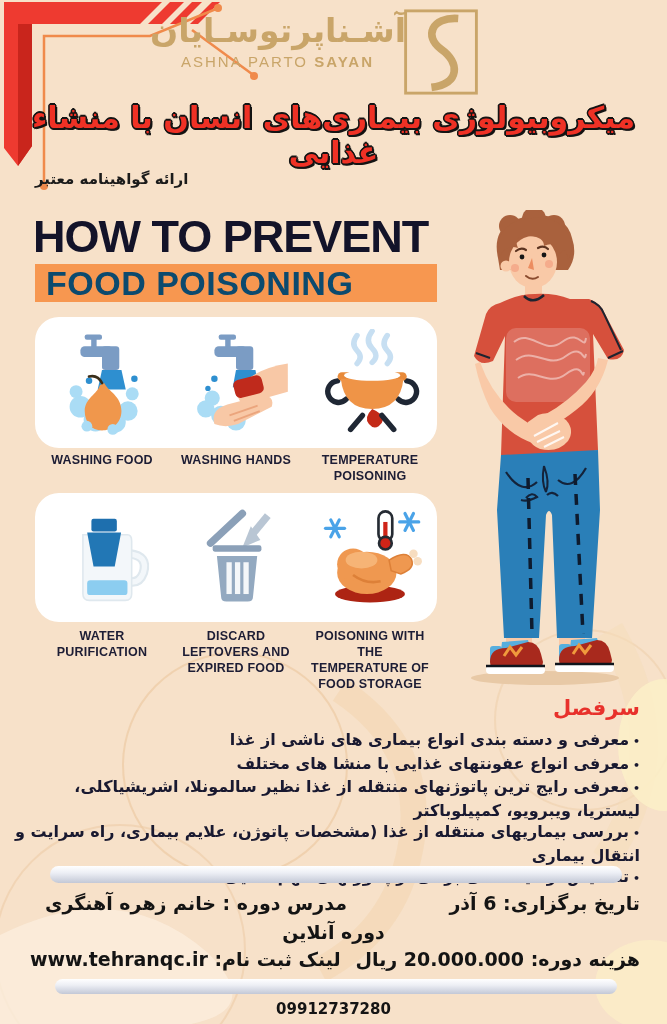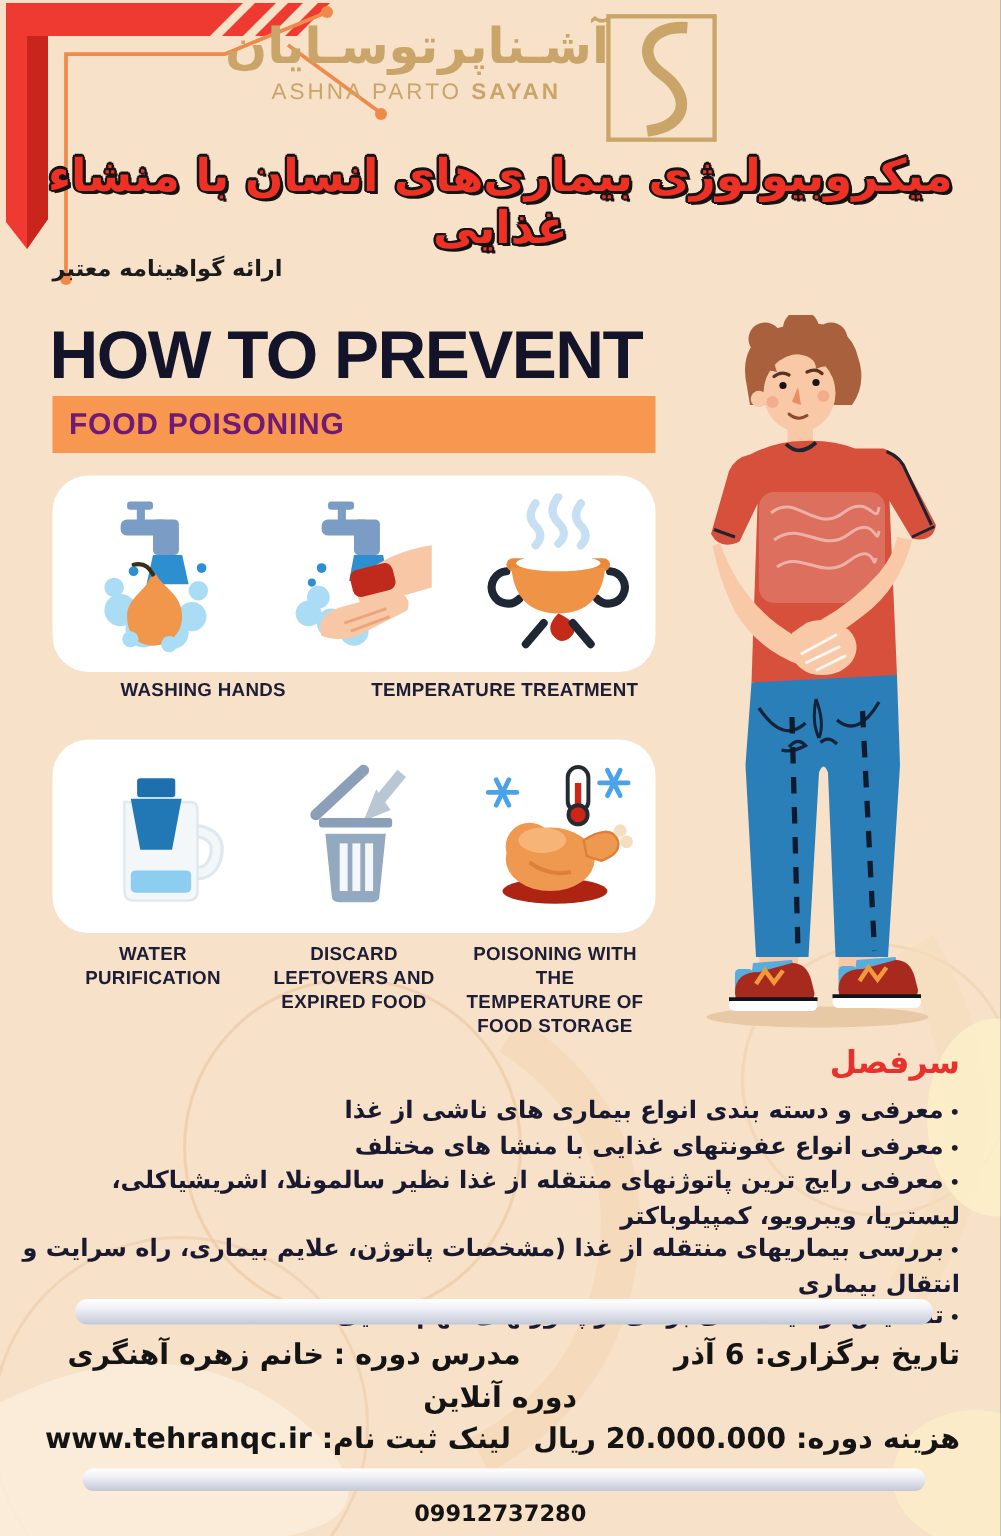--- a/index.html
+++ b/index.html
@@ -28,21 +28,21 @@
       -1.6px 0 #141414, 1.6px 0 #141414, 0 -1.6px #141414, 0 1.6px #141414,
       -1.1px -1.1px #141414, 1.1px -1.1px #141414, -1.1px 1.1px #141414,
       1.1px 1.1px #141414, 2.2px 2.2px 0 #141414;
   }
   .cert-note{top:170px;left:35px;direction:rtl;font-size:15px;font-weight:bold;color:#1b1b1b;}
 
   
   .how-heading{top:211px;left:33px;font-size:45px;font-weight:bold;color:#131329;letter-spacing:-1px;}
   .food-banner{
     top:264px;left:35px;width:402px;height:38px;background:#f79750;
-    color:#701a75;font-size:20px;font-weight:bold;line-height:39px;
+    color:#0c4a6e;font-size:34px;font-weight:bold;line-height:39px;
     padding-left:11px;box-sizing:border-box;letter-spacing:0.5px;
   }
 
   
   .card{left:35px;width:402px;background:#ffffff;border-radius:24px;display:flex;align-items:center;justify-content:space-around;}
   .card-1{top:317px;height:131px;}
   .card-2{top:493px;height:129px;}
   .icon-cell{flex:1;display:flex;align-items:center;justify-content:center;}
   .labels-row{left:35px;width:402px;display:flex;}
   .labels-row-1{top:452px;}
@@ -170,22 +170,23 @@
           <circle cx="46" cy="40" r="3.4" fill="#ffffff"></circle>
         <circle cx="58" cy="40" r="3.4" fill="#ffffff"></circle>
           <circle cx="70" cy="41" r="3" fill="#ffffff"></circle>
         <path d="M52,74 q-8,8 -3,14 q4,5 9,2 q7,-5 2,-11 q-3,-3 -8,-5 Z" fill="#c32a18"></path>
         <path d="M32,93 L43,80 M72,93 L61,80" stroke="#1f2734" stroke-width="5" fill="none" stroke-linecap="round"></path>
       </svg>
     </div>
   </div>
 
   <div class="abs labels-row labels-row-1 en">
+    <div class="label-cell">WASHING FOOD</div>
     <div class="label-cell">WASHING HANDS</div>
-    <div class="label-cell">TEMPERATURE TREATMENT</div>
+    <div class="label-cell">TEMPERATURE POISONING</div>
   </div>
 
   <div class="abs card card-2">
     <div class="icon-cell">
       <svg width="106" height="106" viewBox="0 0 100 100">
         <path d="M76,46 Q94,48 89,64 Q85,75 74,72" fill="none" stroke="#dfe8ee" stroke-width="9"></path>
         <path d="M76,46 Q94,48 89,64 Q85,75 74,72" fill="none" stroke="#f3f7fa" stroke-width="5"></path>
         <path d="M32,28 L74,28 Q78,28 78,34 L78,84 Q78,90 72,90 L38,90 Q32,90 32,84 Z" fill="#f3f7fa" stroke="#dfe8ee" stroke-width="1.5"></path>
         <polygon points="36,26 68,26 62,58 42,58" fill="#2277b5"></polygon>
         <rect x="40" y="13" width="24" height="12" rx="2" fill="#1e6fae"></rect>

